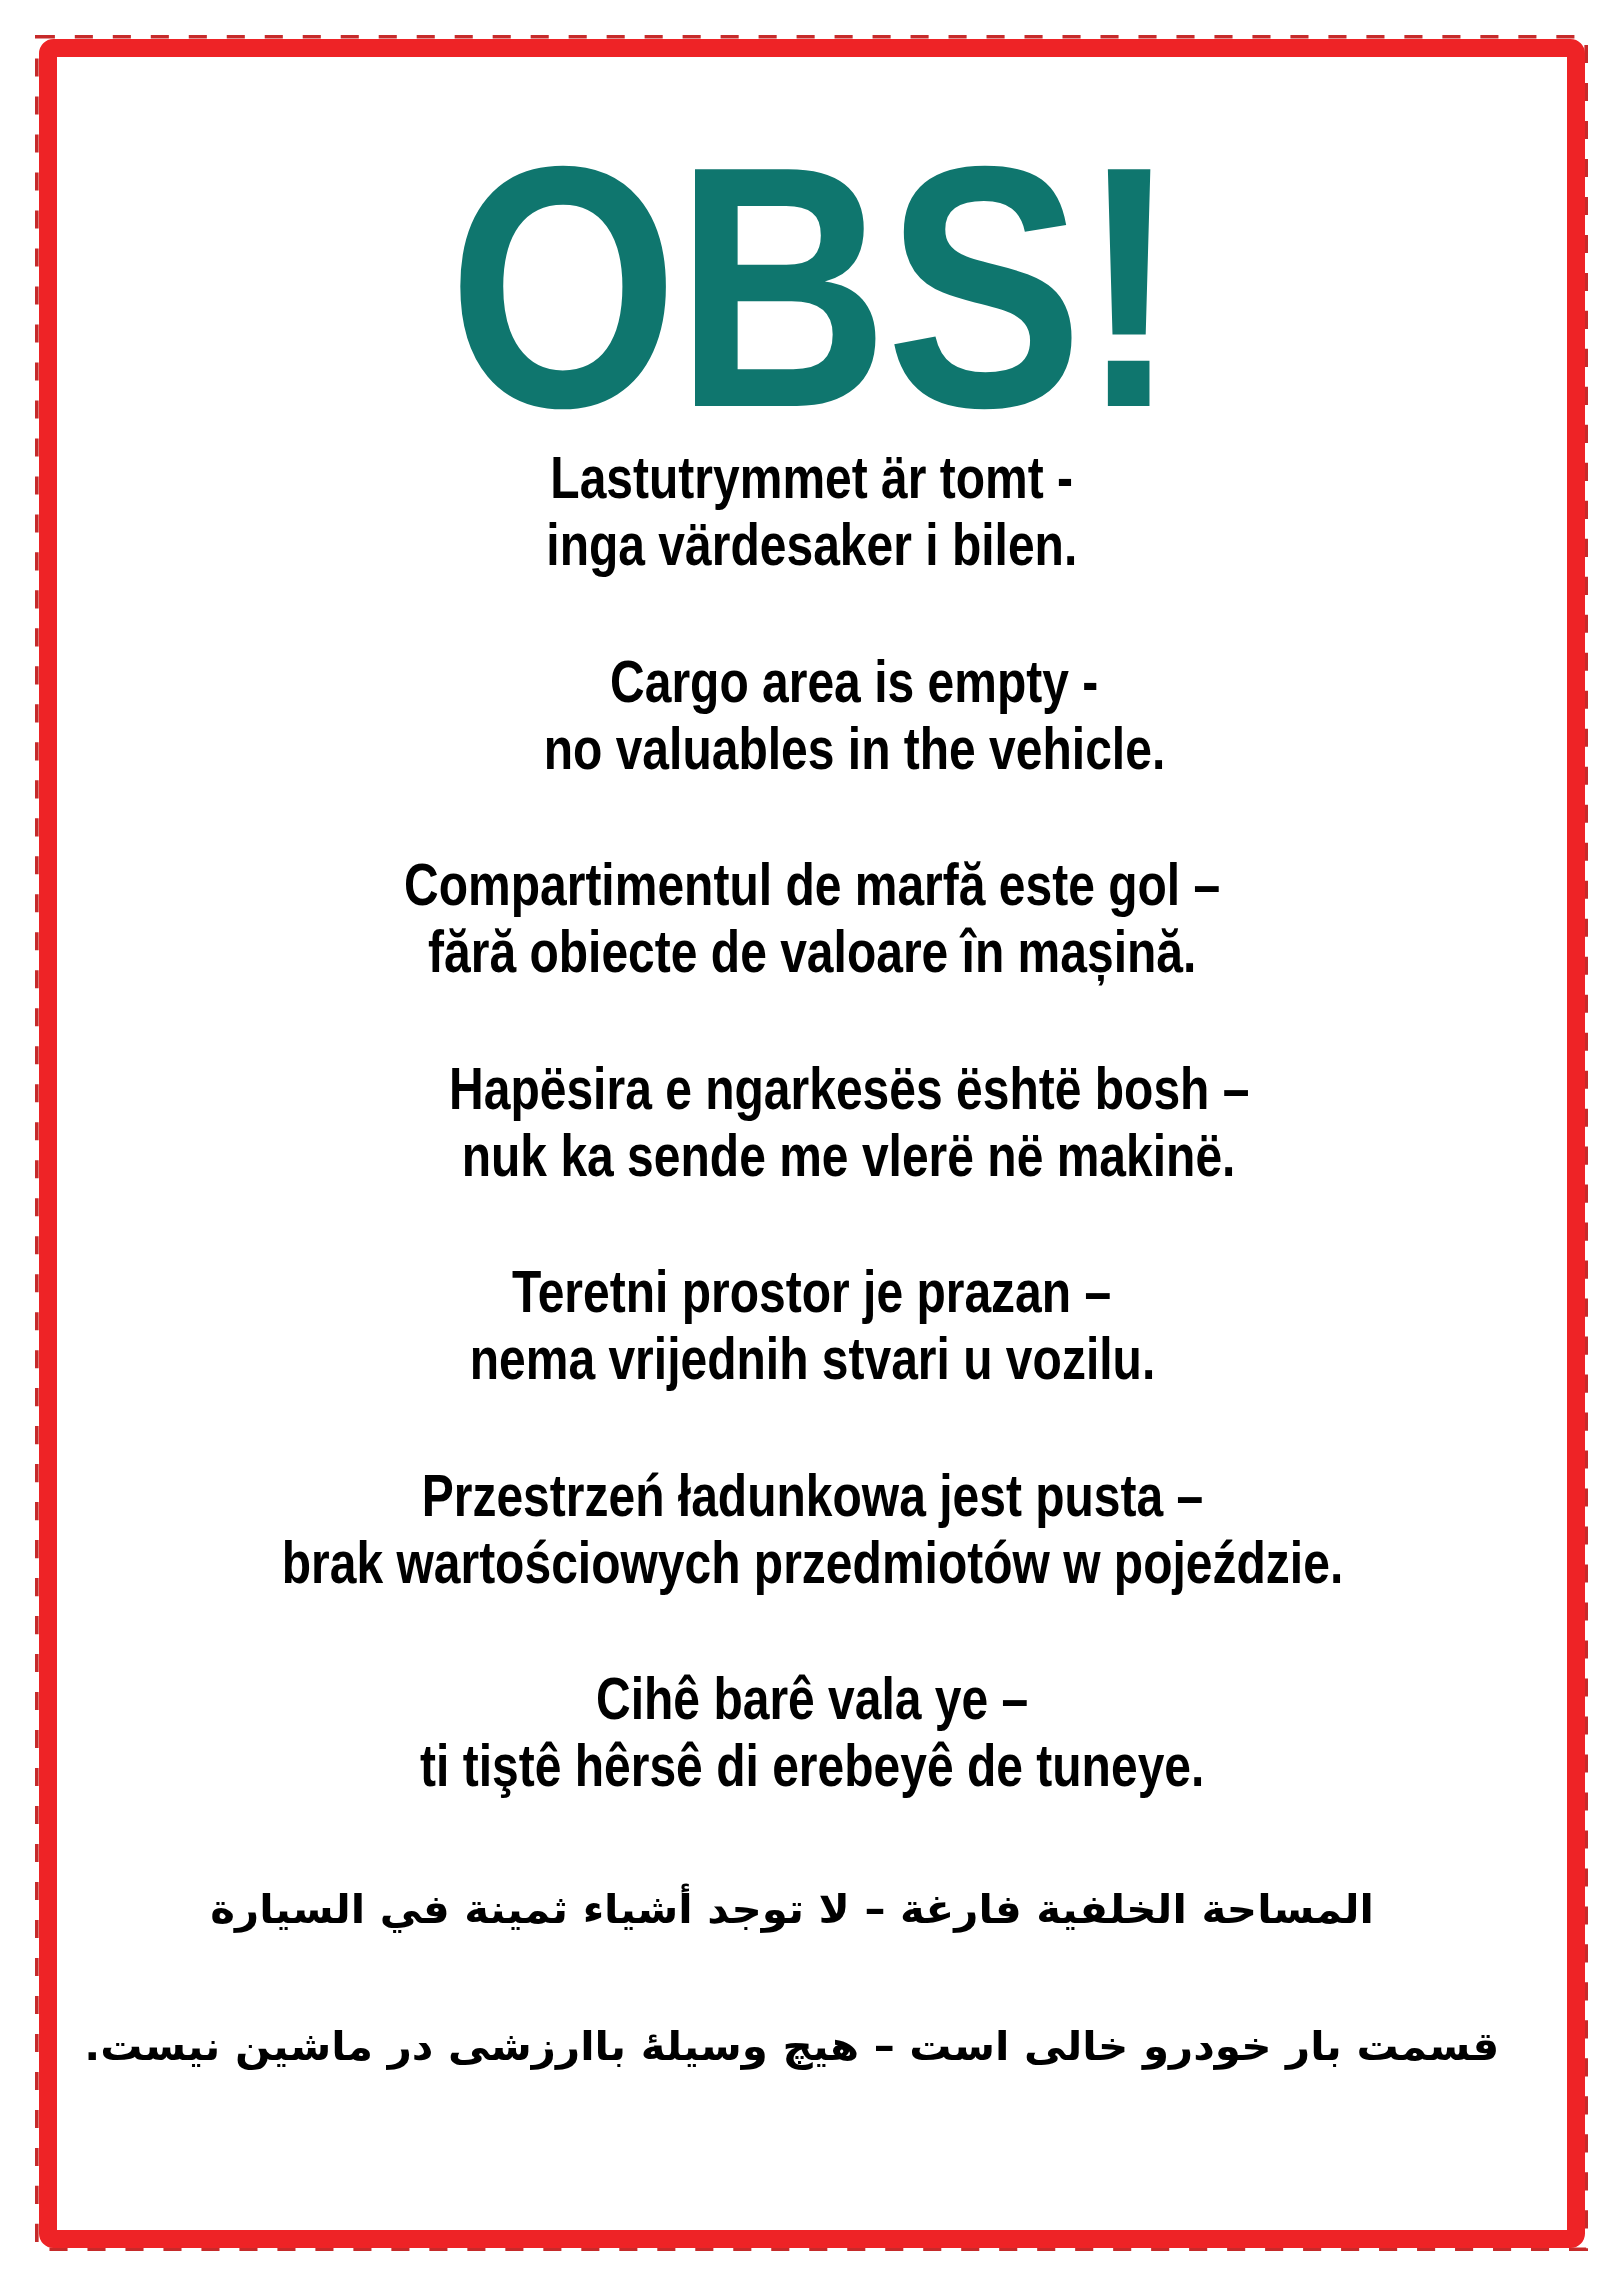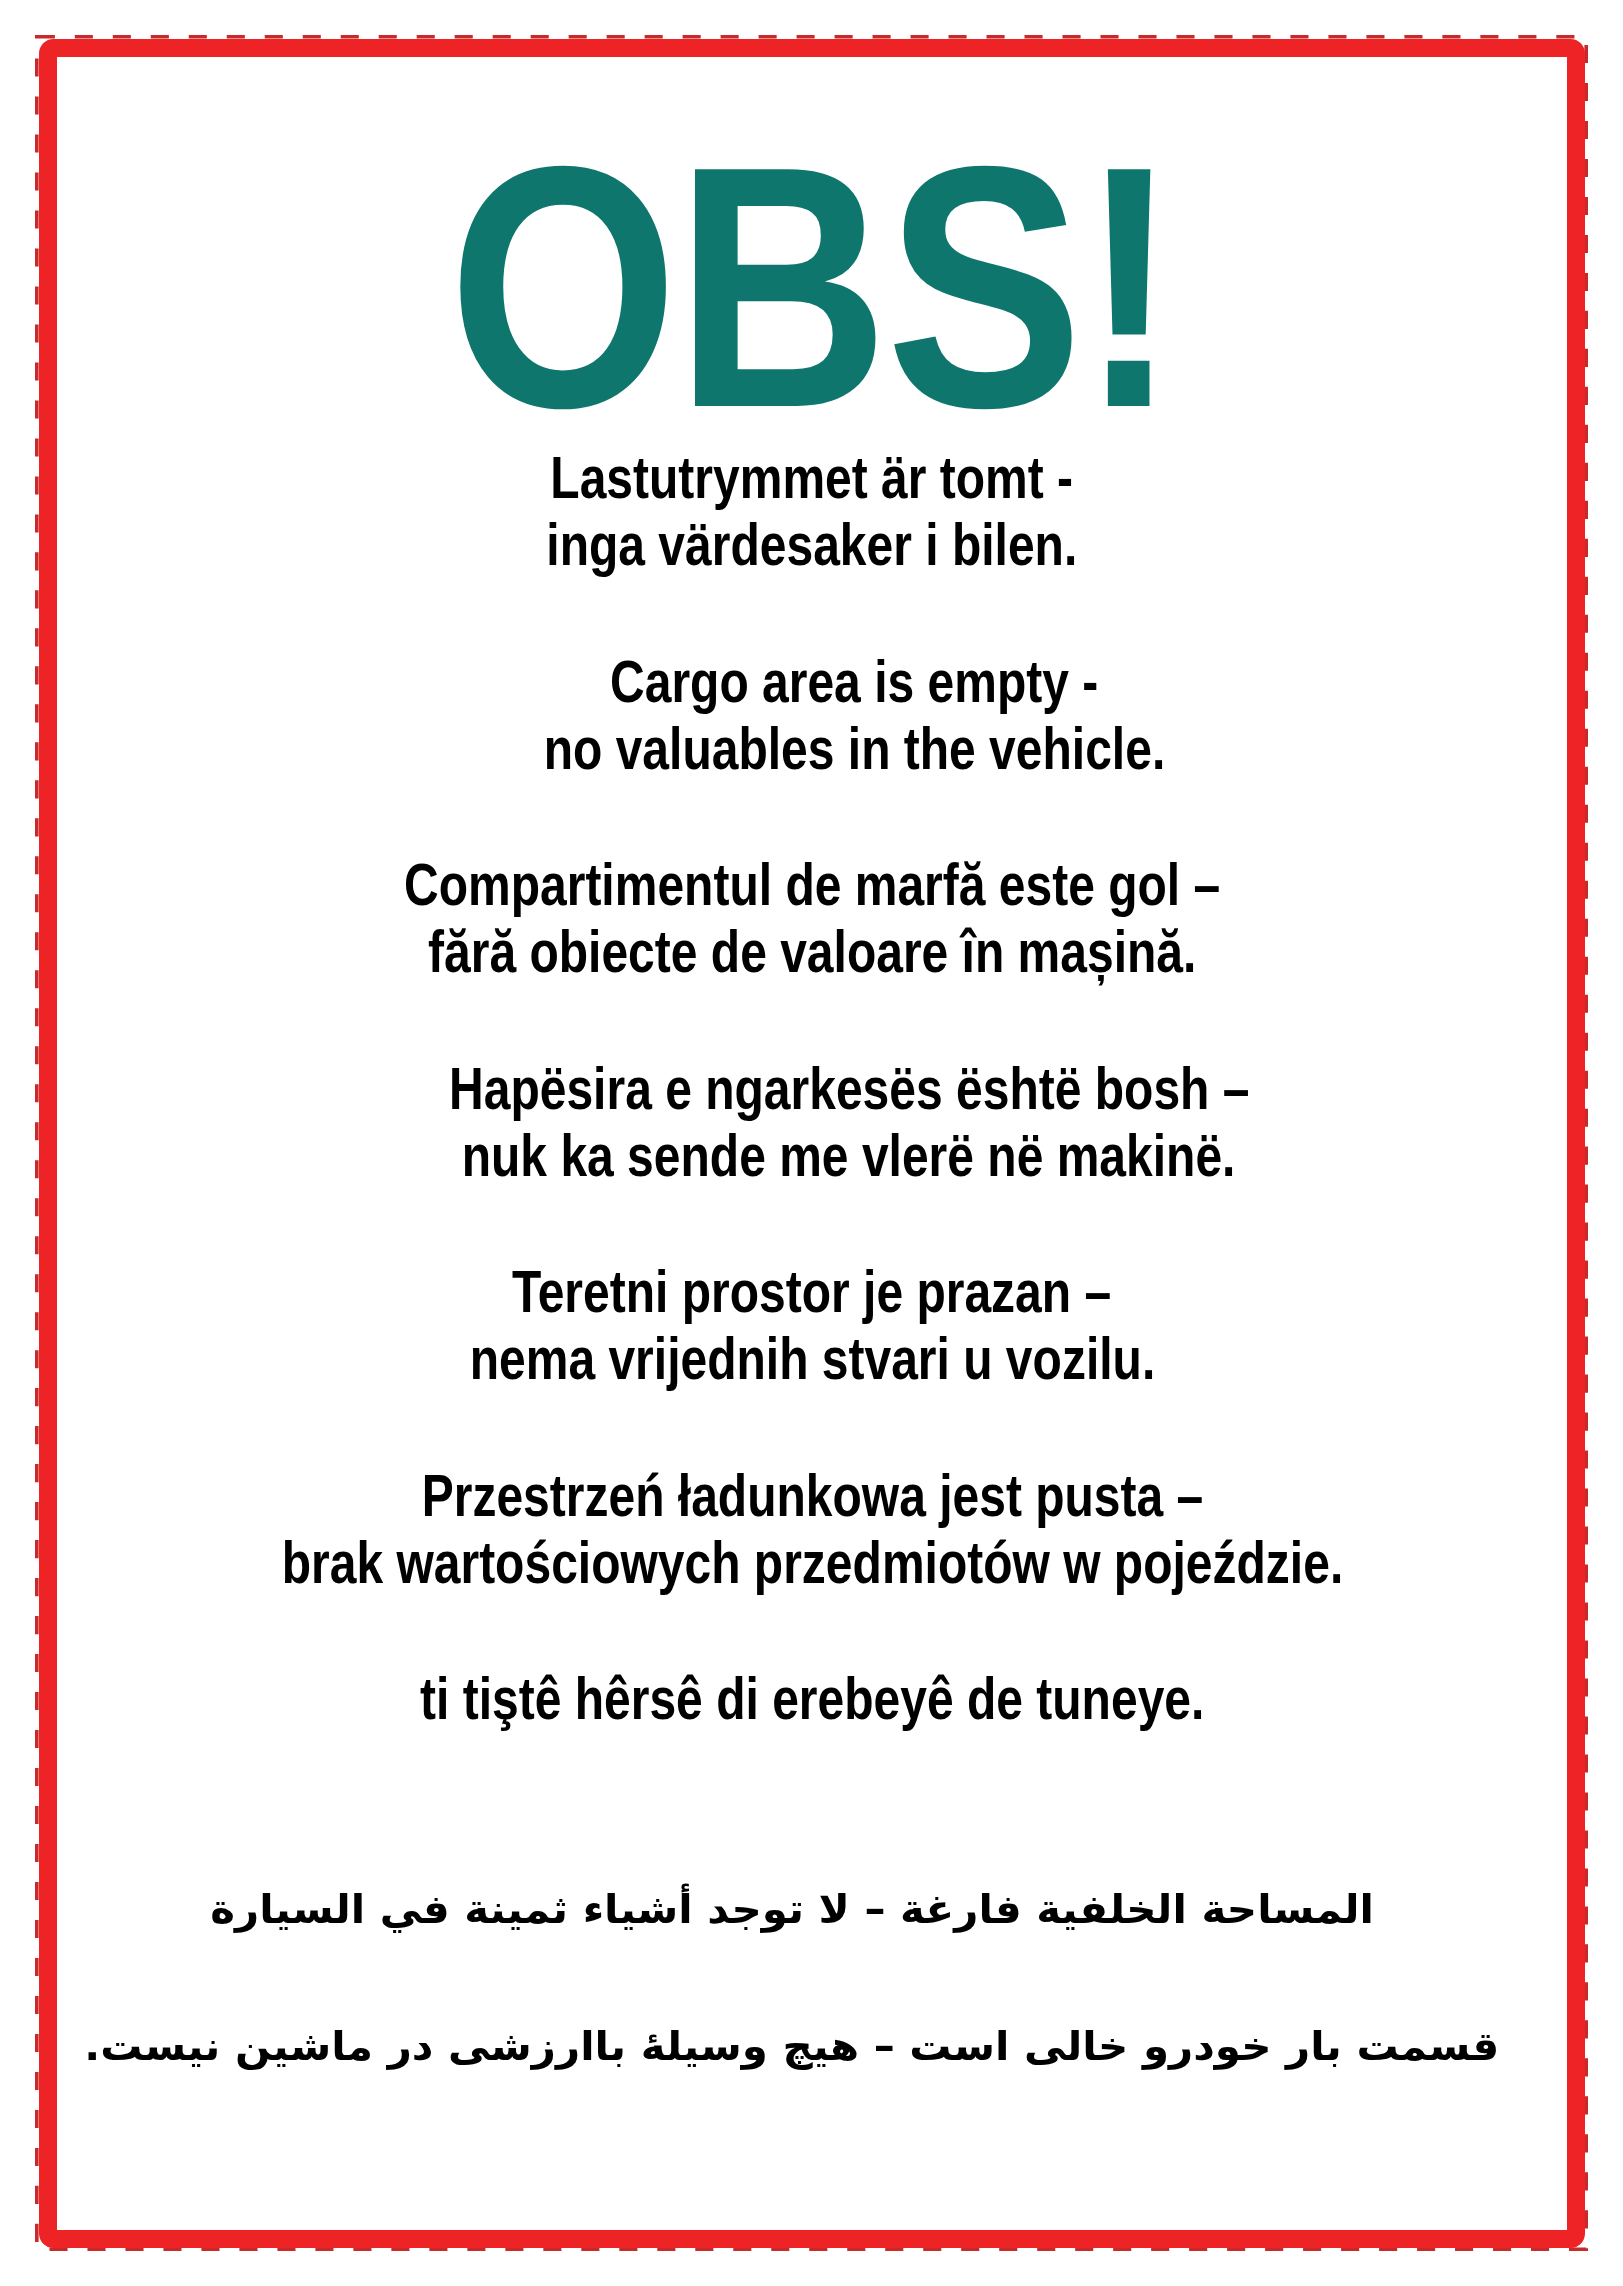--- a/index.html
+++ b/index.html
@@ -69,20 +69,21 @@
   <div class="line"><span>Teretni prostor je prazan –</span></div>
   <div class="line"><span>nema vrijednih stvari u vozilu.</span></div>
 </div>
 
 <div class="block" style="top:1462px;">
   <div class="line"><span>Przestrzeń ładunkowa jest pusta –</span></div>
   <div class="line"><span>brak wartościowych przedmiotów w pojeździe.</span></div>
 </div>
 
 <div class="block" style="top:1665px;">
+  <div class="line"><span>Cihê barê vala ye –</span></div>
   <div class="line"><span>ti tiştê hêrsê di erebeyê de tuneye.</span></div>
 </div>
 
 <div class="rtl" style="top:1882px;">
   <span>المساحة الخلفية فارغة – لا توجد أشياء ثمينة في السيارة</span>
 </div>
 
 <div class="rtl" style="top:2019px;">
   <span>قسمت بار خودرو خالی است – هیچ وسیلهٔ باارزشی در ماشین نیست.</span>
 </div>

